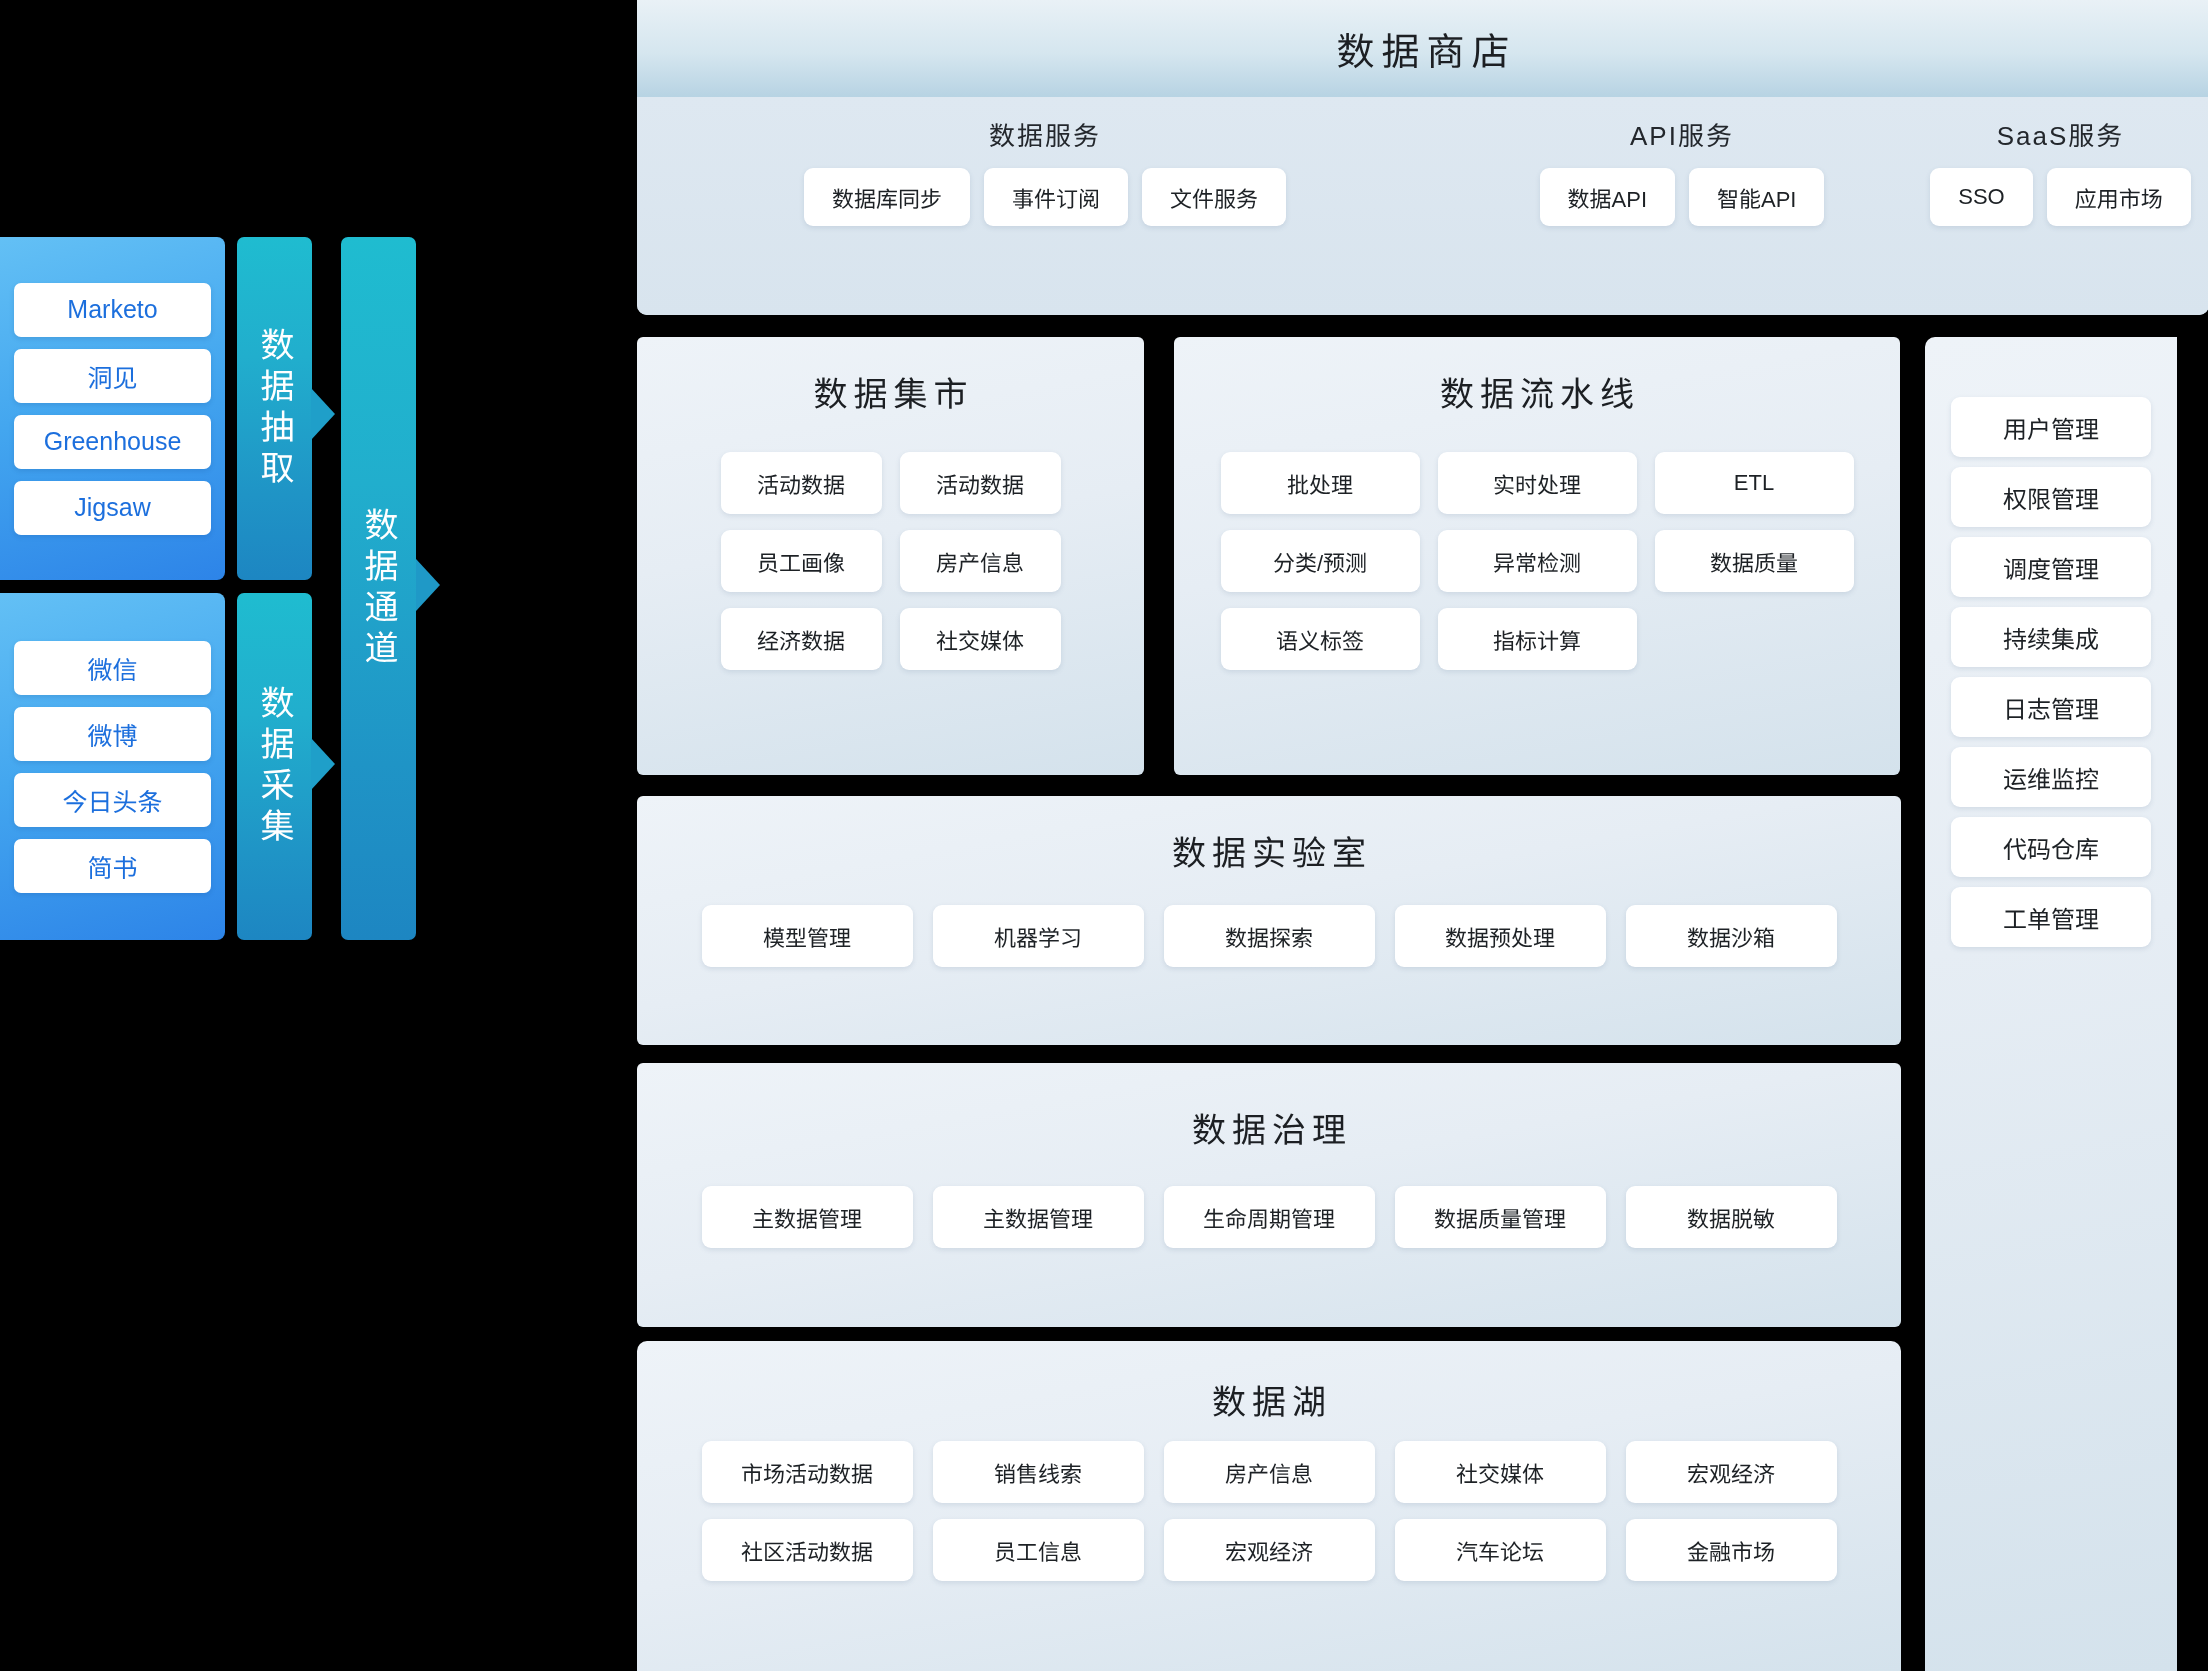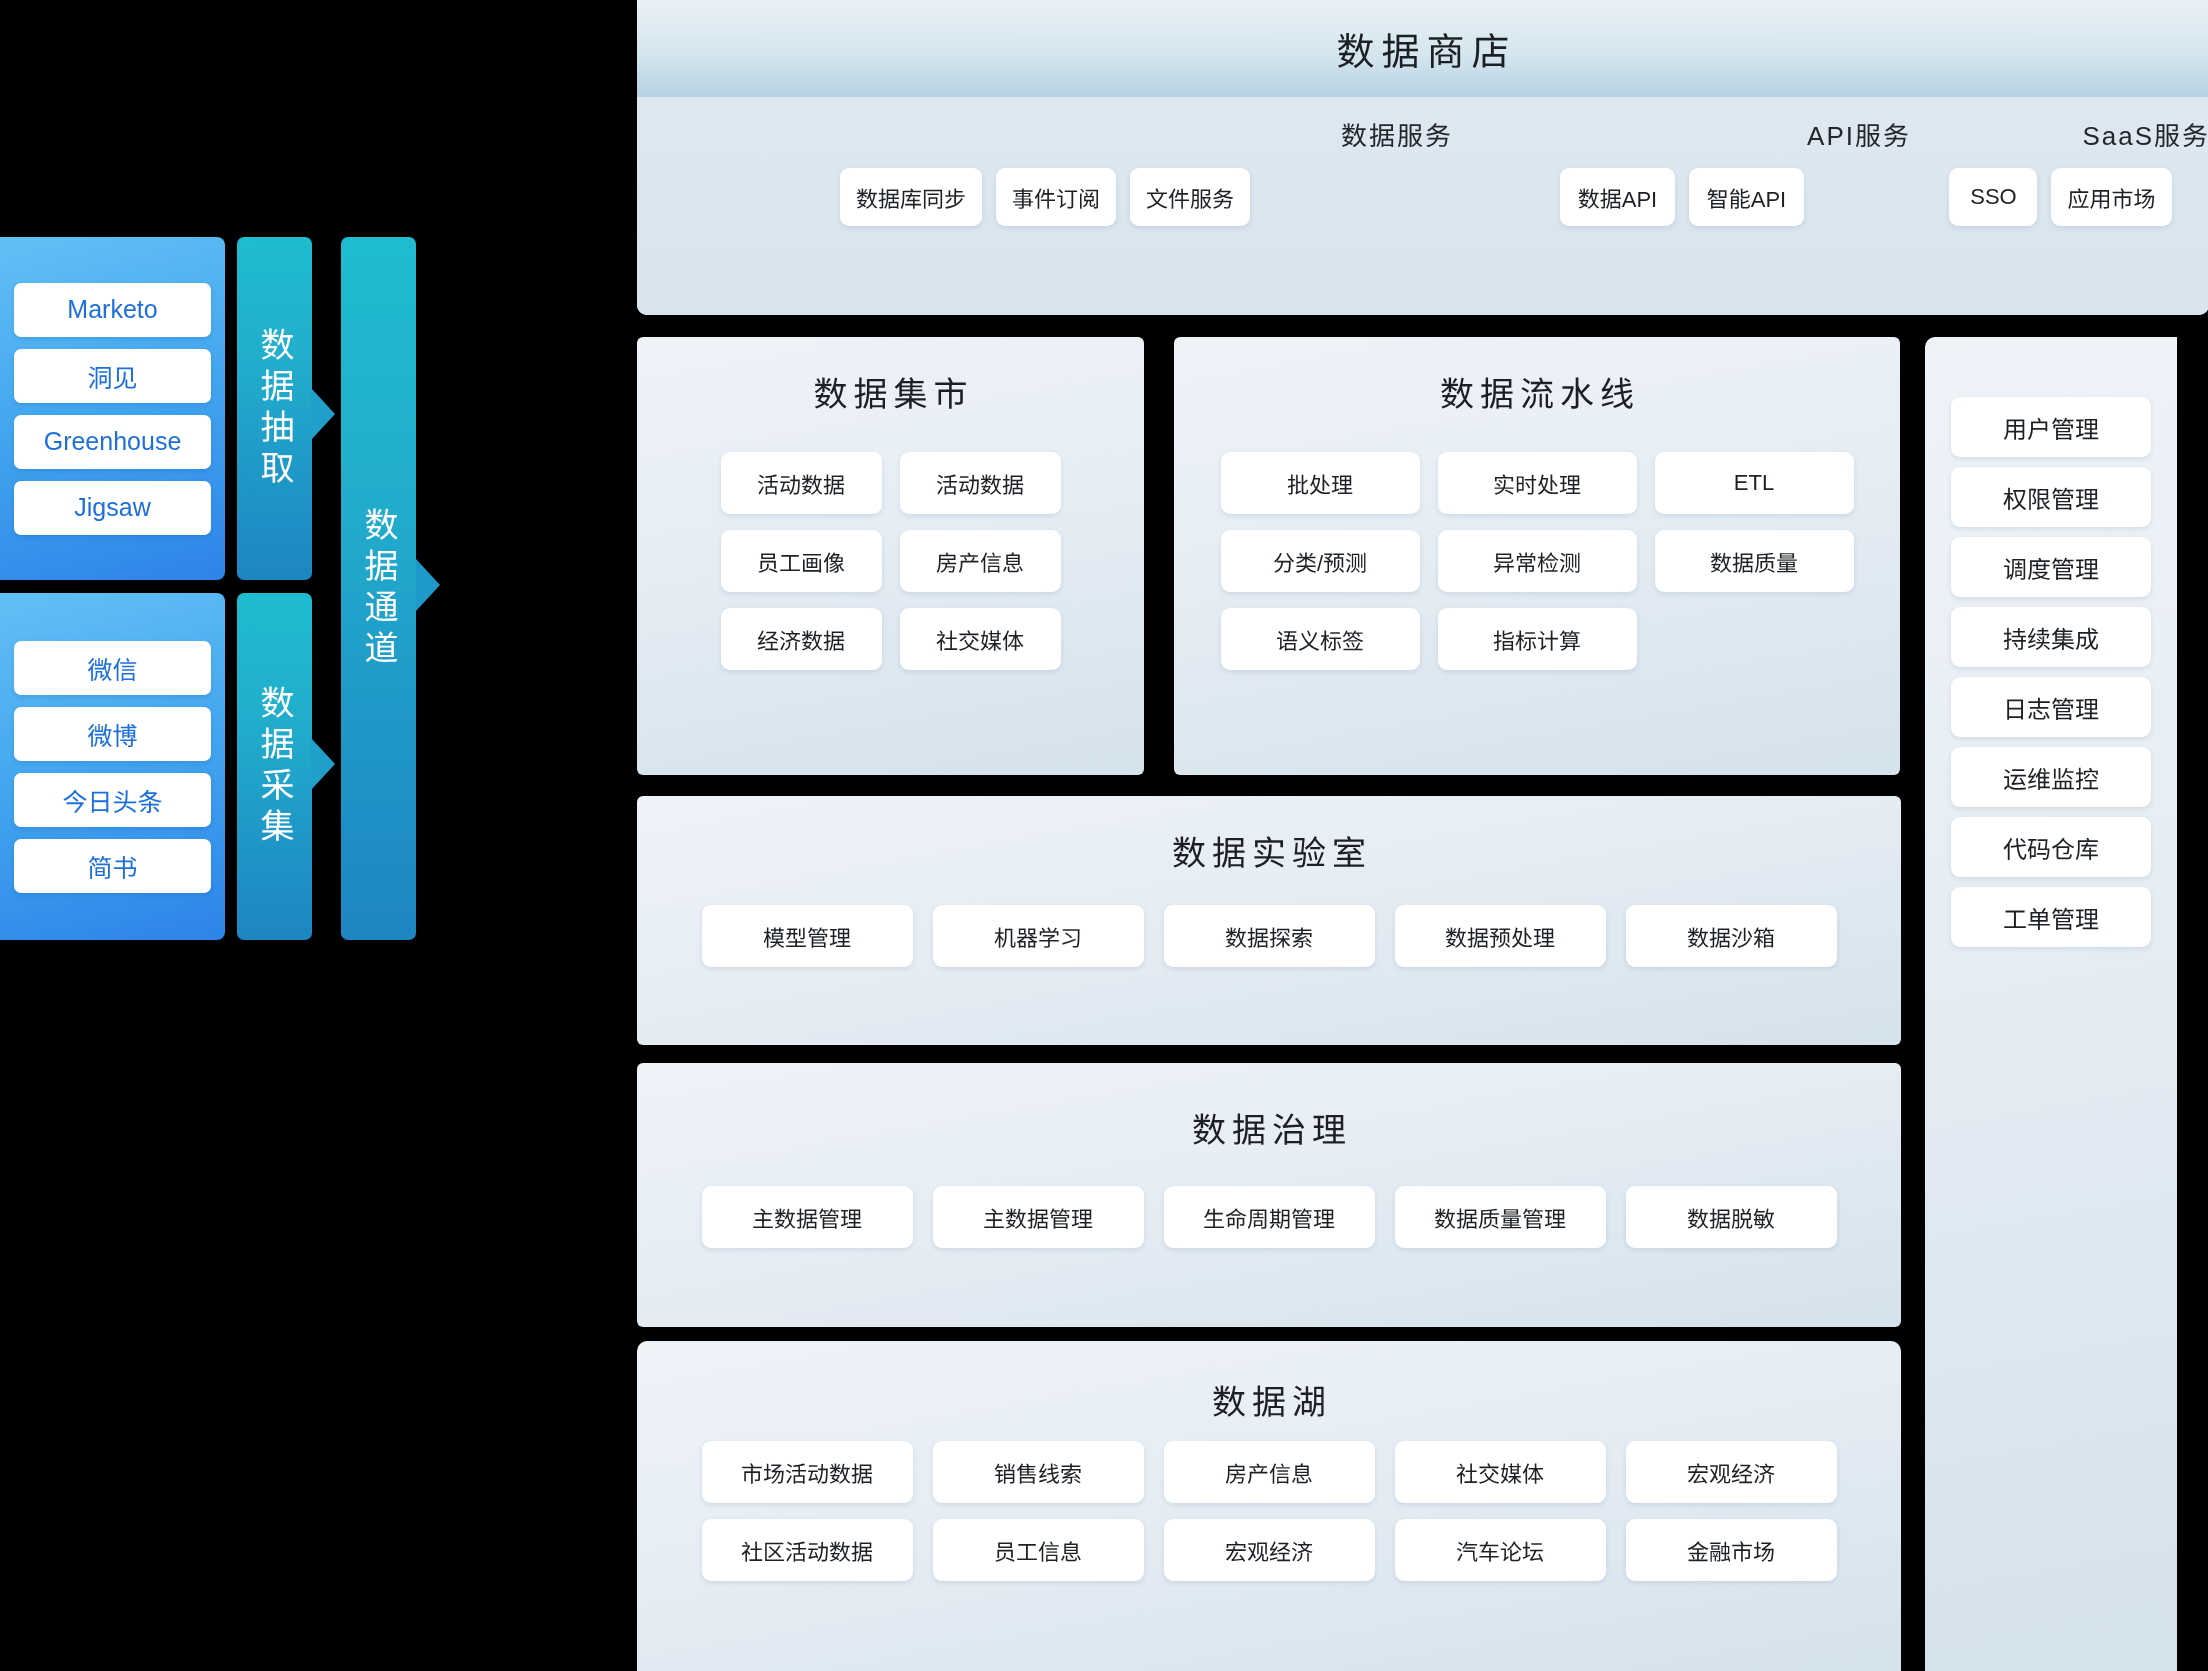--- a/index.html
+++ b/index.html
@@ -64,21 +64,21 @@
     width: 100%;
     height: 219px;
     background: linear-gradient(180deg, #dee8f1 0%, #d8e4ee 100%);
   }
   .svc-group {
     position: absolute;
     top: 0;
     height: 100%;
   }
   .svc-label {
-    text-align: right;
+    text-align: center;
     font-size: 26px;
     color: #23272c;
     letter-spacing: 2px;
     padding-top: 18px;
     white-space: nowrap;
   }
   .svc-row {
     display: flex;
     justify-content: center;
     gap: 14px;
@@ -91,21 +91,21 @@
     display: flex;
     align-items: center;
     justify-content: center;
     font-size: 22px;
     color: #1d2125;
     white-space: nowrap;
     box-sizing: border-box;
   }
   .svc-row .chip {
     height: 58px;
-    padding: 0 16px;
+    padding: 0 28px;
     min-width: 115px;
   }
 
   
   .src-panel {
     position: absolute;
     left: 0px;
     width: 225px;
     border-radius: 0 8px 8px 0;
     background: linear-gradient(165deg, #63c0f5 0%, #43a6ef 48%, #2d84e8 100%);

